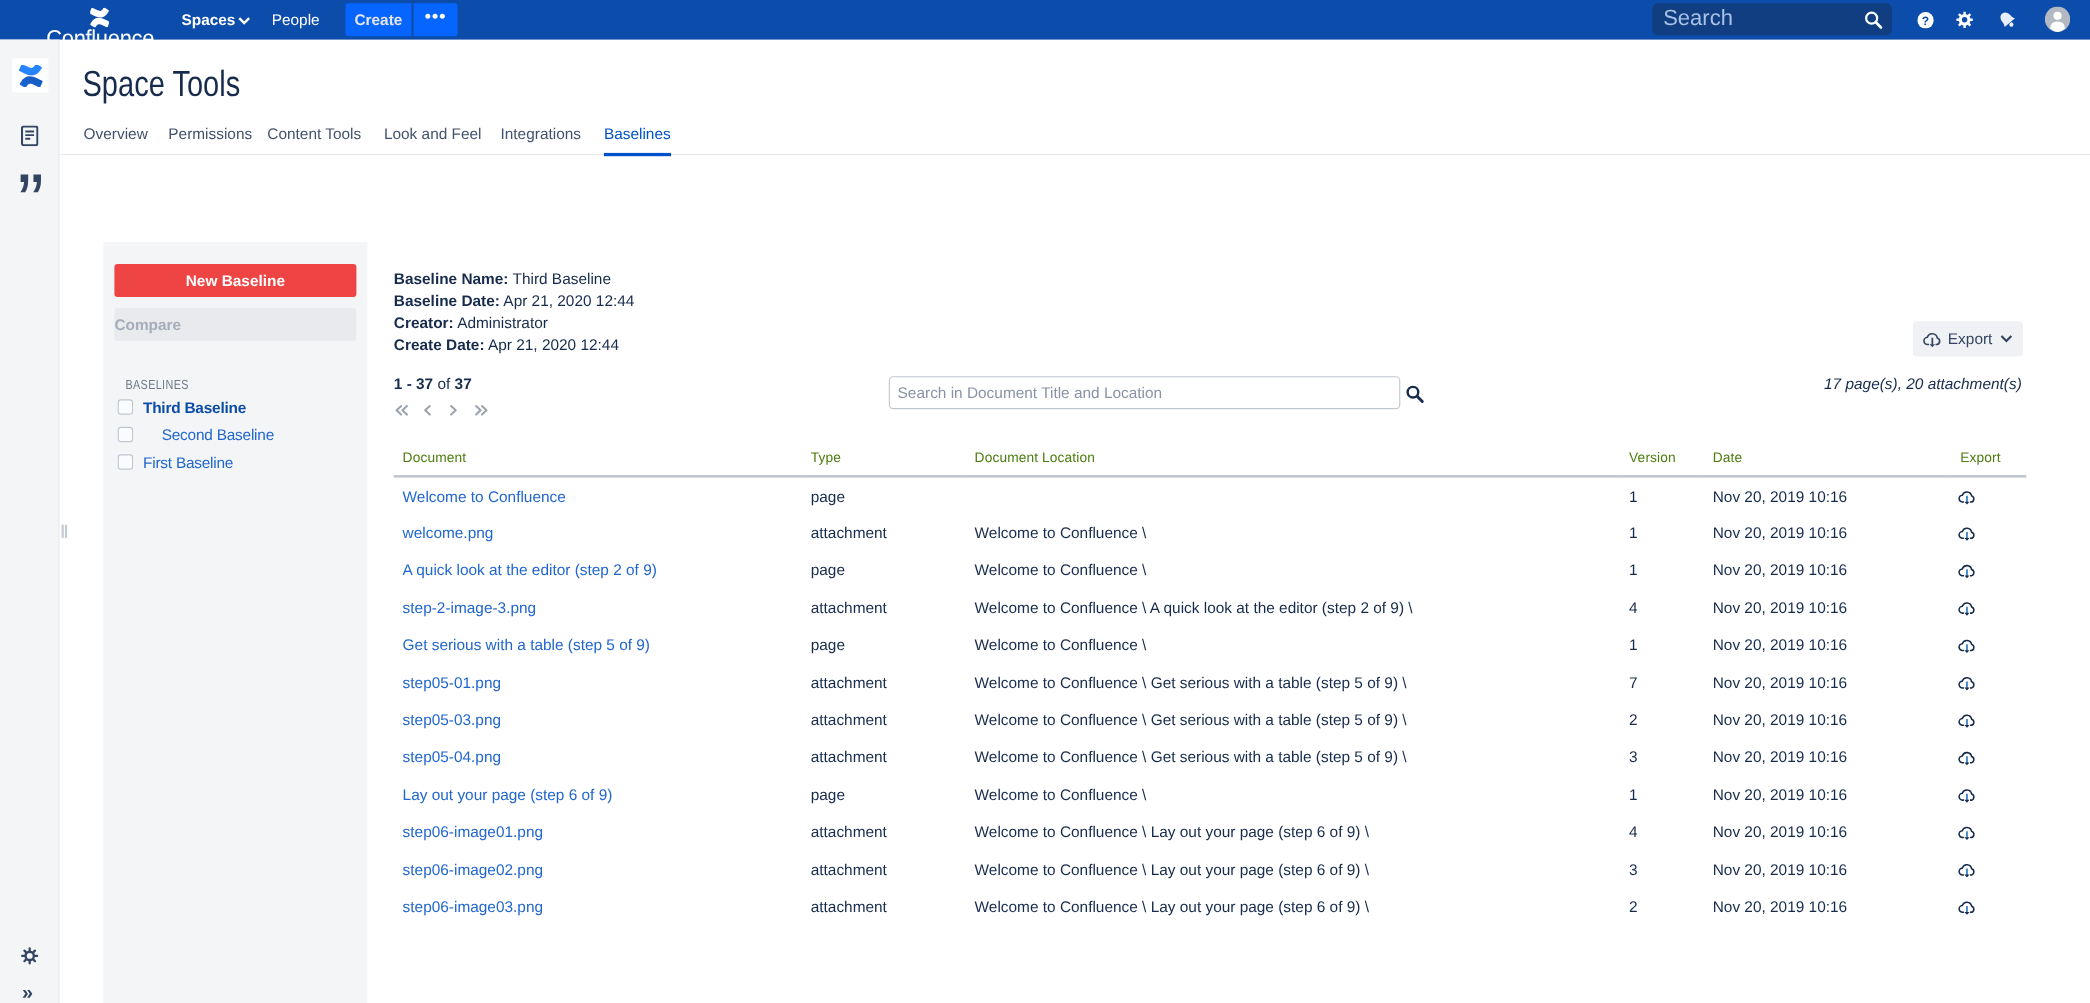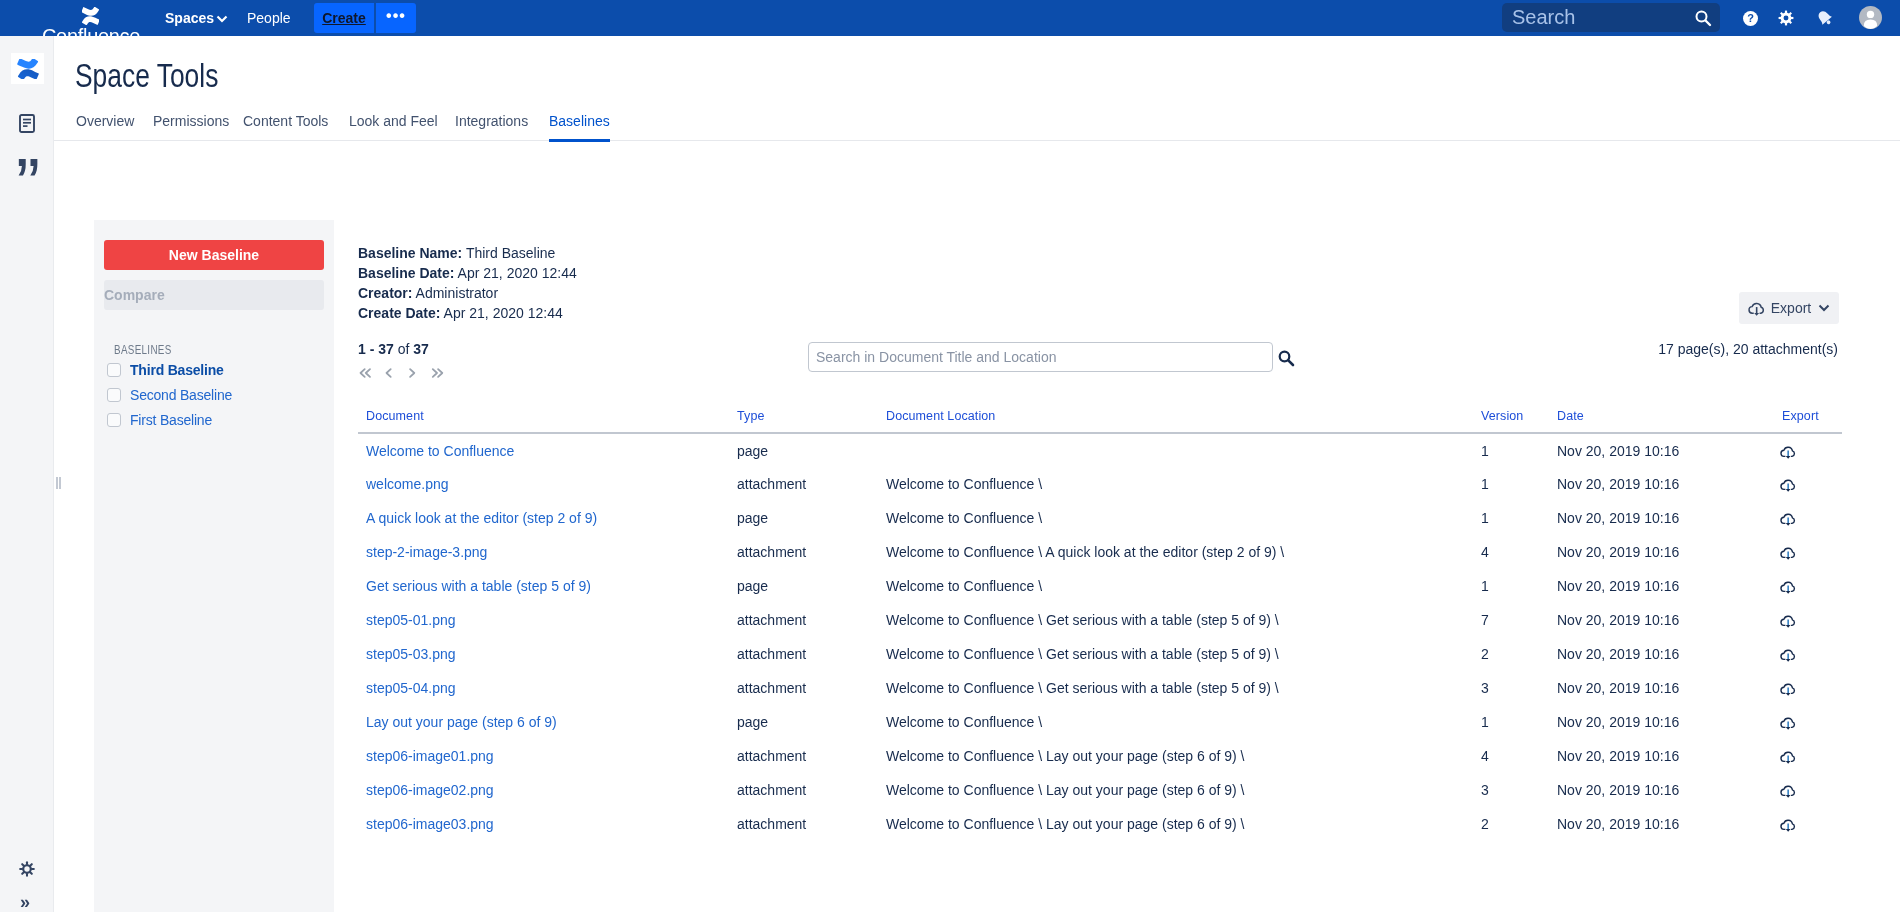--- a/index.html
+++ b/index.html
@@ -4,21 +4,21 @@
 <style>
 * { margin:0; padding:0; box-sizing:border-box; }
 html,body { width:1900px; height:912px; background:#fff; font-family:"Liberation Sans", sans-serif; }
 #app { position:relative; width:1900px; height:912px; overflow:hidden; background:#fff; }
 
 
 .topbar { position:absolute; left:0; top:0; width:1900px; height:36px; background:#0C4DAB; }
 .logo-wrap { position:absolute; left:36px; top:7px; display:flex; align-items:center;flex-direction:column; }
 .logo-text { color:#fff; font-size:21px; font-weight:400; margin-left:6px; letter-spacing:-0.3px; line-height:22px; transform:scaleX(0.95); transform-origin:left center; }
 .nav-item { position:absolute; top:0; height:36px; line-height:36px; color:#fff; font-size:14px; }
-.btn-create { position:absolute; left:314px; top:3px; width:60px; height:30px; background:#0765FF; border-radius:3px 0 0 3px; color:#0f172a; font-size:14px; font-weight:700; text-align:center; line-height:30px;text-decoration:underline; }
+.btn-create { position:absolute; left:314px; top:3px; width:60px; height:30px; background:#0765FF; border-radius:3px 0 0 3px; color:#e5e5e5; font-size:14px; font-weight:700; text-align:center; line-height:30px; }
 .btn-dots { position:absolute; left:376px; top:3px; width:40px; height:30px; background:#0765FF; border-radius:0 3px 3px 0; color:#fff; text-align:center; line-height:26px; font-size:16px; font-weight:700; letter-spacing:1px; }
 .searchbox { position:absolute; left:1502px; top:3px; width:218px; height:29px; background:#113E80; border-radius:5px; color:#A8C2E8; font-size:20px; line-height:29px; padding-left:10px; }
 .topicon { position:absolute; top:0; }
 
 
 .rail { position:absolute; left:0; top:36px; width:54px; height:876px; background:#F4F5F7; border-right:1px solid #E9EBEE; }
 .rail-tile { position:absolute; left:11px; top:17px; width:33px; height:31px; background:#fff; display:flex; align-items:center; justify-content:center; }
 .grip { position:absolute; left:56px; top:477px; width:7px; height:12px; }
 .grip span { display:inline-block; width:2px; height:12px; background:#C3C9D3; margin-right:1px; vertical-align:top; }
 
@@ -38,25 +38,25 @@
 .cb { width:14px; height:14px; background:#FAFBFC; border:1px solid #C1C7D0; border-radius:3px; margin-right:9px; }
 .bl-row a { font-size:14px; color:#2167CE; text-decoration:none; letter-spacing:-0.2px; }
 .bl-row.first a { color:#0B4DA6; font-weight:700; }
 
 
 .meta { position:absolute; left:358px; top:243px; font-size:14px; color:#172B4D; line-height:20px; }
 .meta b { font-weight:700; }
 .btn-export { position:absolute; left:1739px; top:292px; width:100px; height:32px; background:#F0F1F4; border-radius:3px; color:#344563; font-size:14px; display:flex; align-items:center; justify-content:center; }
 .count-line { position:absolute; left:358px; top:341px; font-size:14px; color:#172B4D; }
 .searchinput { position:absolute; left:808px; top:342px; width:465px; height:30px; border:1px solid #C1C7D0; background:#fff; font-size:14px; color:#8993A4; line-height:28px; padding-left:7px; border-radius:4px; }
-.counts { position:absolute; top:341px; left:1438px; width:400px; text-align:right; font-size:14px; color:#172B4D; }
+.counts { position:absolute; top:341px; left:1438px; width:400px; text-align:right; font-size:14px; font-style:italic; color:#172B4D; }
 
 
 .tbl { position:absolute; left:358px; top:400px; width:1484px; border-collapse:collapse; table-layout:fixed; }
-.tbl th { height:33px; text-align:left; vertical-align:middle; font-size:12.5px; font-weight:400; color:#1d4ed8; letter-spacing:0.1px; border-bottom:2px solid #C1C7D0; padding:0 8px; }
+.tbl th { height:33px; text-align:left; vertical-align:middle; font-size:12.5px; font-weight:400; color:#4d7c0f; letter-spacing:0.1px; border-bottom:2px solid #C1C7D0; padding:0 8px; }
 .tbl td { height:34px; vertical-align:middle; font-size:14px; color:#172B4D; padding:0 8px; white-space:nowrap; overflow:hidden; }
 .tbl a { color:#2167CE; text-decoration:none; }
 .c1{width:371px;} .c2{width:149px;} .c3{width:595px;} .c4{width:76px;} .c5{width:225px;} .c6{width:68px;}
 </style>
 </head>
 <body>
 <div id="app">
 
   <div class="topbar">
     <div class="logo-wrap">
@@ -156,21 +156,21 @@
   </div>
 
   <div class="panel">
     <div class="btn-new">New Baseline</div>
     <div class="btn-compare">Compare</div>
     <div class="bl-label">BASELINES</div>
     <div class="bl-row first" style="top:142px;">
         <span class="cb"></span>
         <a>Third Baseline</a>
       </div>
-    <div class="bl-row" style="top:167px;">
+    <div class="bl-row" style="top:167px;gap:17px;">
         <span class="cb"></span>
         <a>Second Baseline</a>
       </div>
     <div class="bl-row" style="top:192px;">
         <span class="cb"></span>
         <a>First Baseline</a>
       </div>
   </div>
 
   <div class="meta">

